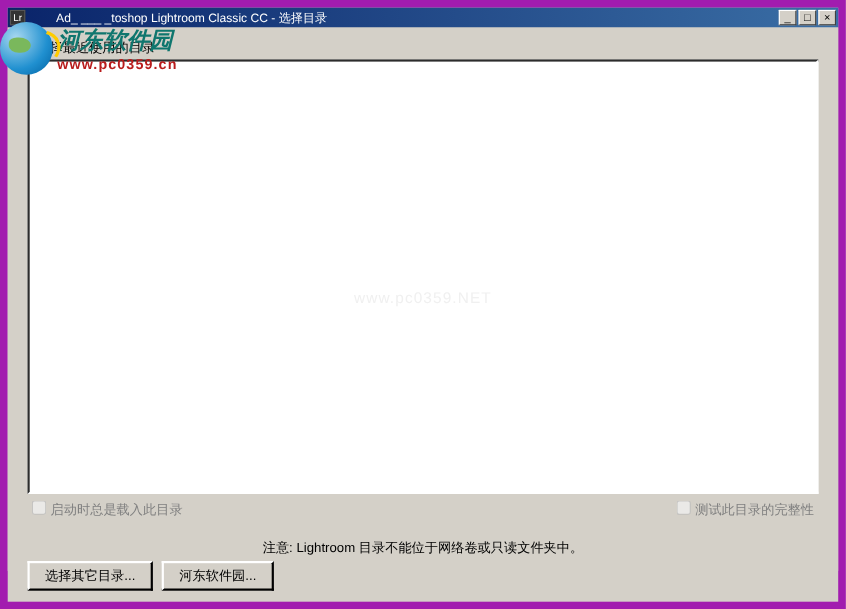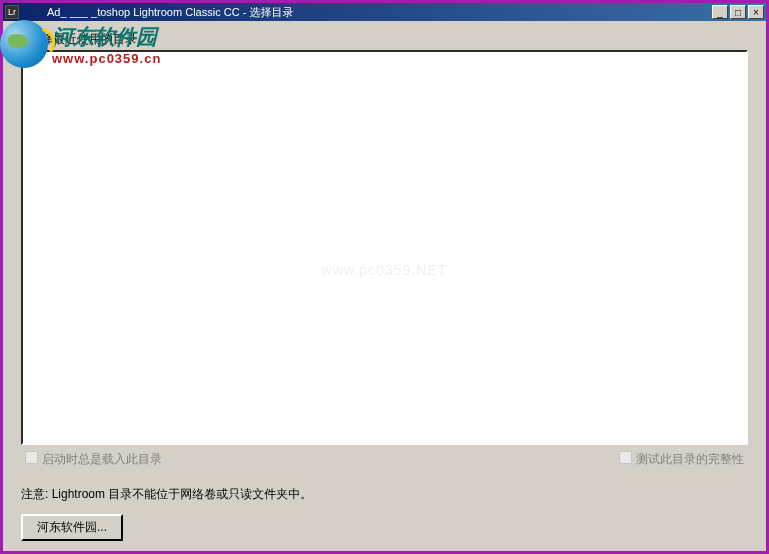--- a/index.html
+++ b/index.html
@@ -81,21 +81,21 @@
       display: flex;
       color: #808080;
     }
     .checkbox-item input[type="checkbox"] {
       margin-right: 4px;
       width: 13px;
       height: 13px;
       accent-color: #808080;
     }
     .note {
-      text-align: left;
+      text-align: center;
       margin-top: 18px;
       color: #000;
       font-size: 12px;
     }
     .button-row {
       position: absolute;
       bottom: 10px;
       left: 18px;
       display: flex;
       gap: 8px;
@@ -170,21 +170,21 @@
       left: 50%;
       transform: translateX(-50%);
       color: #f0f0f0;
       font-size: 14px;
       pointer-events: none;
       font-family: Arial, sans-serif;
       letter-spacing: 1px;
     }
     
     .window-frame {
-      border: 3px solid #a21caf;
+      border: 7px solid #a21caf;
       width: 769px;
       height: 554px;
       position: absolute;
       top: 0; left: 0;
       box-sizing: border-box;
     }
     ::-webkit-scrollbar { width: 16px; background: #d4d0c8; }
     ::-webkit-scrollbar-thumb { background: #d4d0c8; border: 1px solid; border-color: #fff #404040 #404040 #fff; }
     ::-webkit-scrollbar-button { background: #d4d0c8; border: 1px solid; border-color: #fff #404040 #404040 #fff; height: 16px; }
   </style>
@@ -217,20 +217,21 @@
       <label class="checkbox-item">
         <input type="checkbox" disabled="" style="">
         <span>测试此目录的完整性</span>
       </label>
     </div>
 
     <div class="note">注意: Lightroom 目录不能位于网络卷或只读文件夹中。</div>
   </div>
 
   <div class="button-row">
+    <button class="win-btn">选择其它目录...</button>
     <button class="win-btn">河东软件园...</button>
   </div>
 </div>
 
 <div class="watermark">
   <div class="watermark-logo">
     <div style="position:relative">
       <div class="watermark-globe"></div>
       <div class="watermark-swoosh"></div>
     </div>

